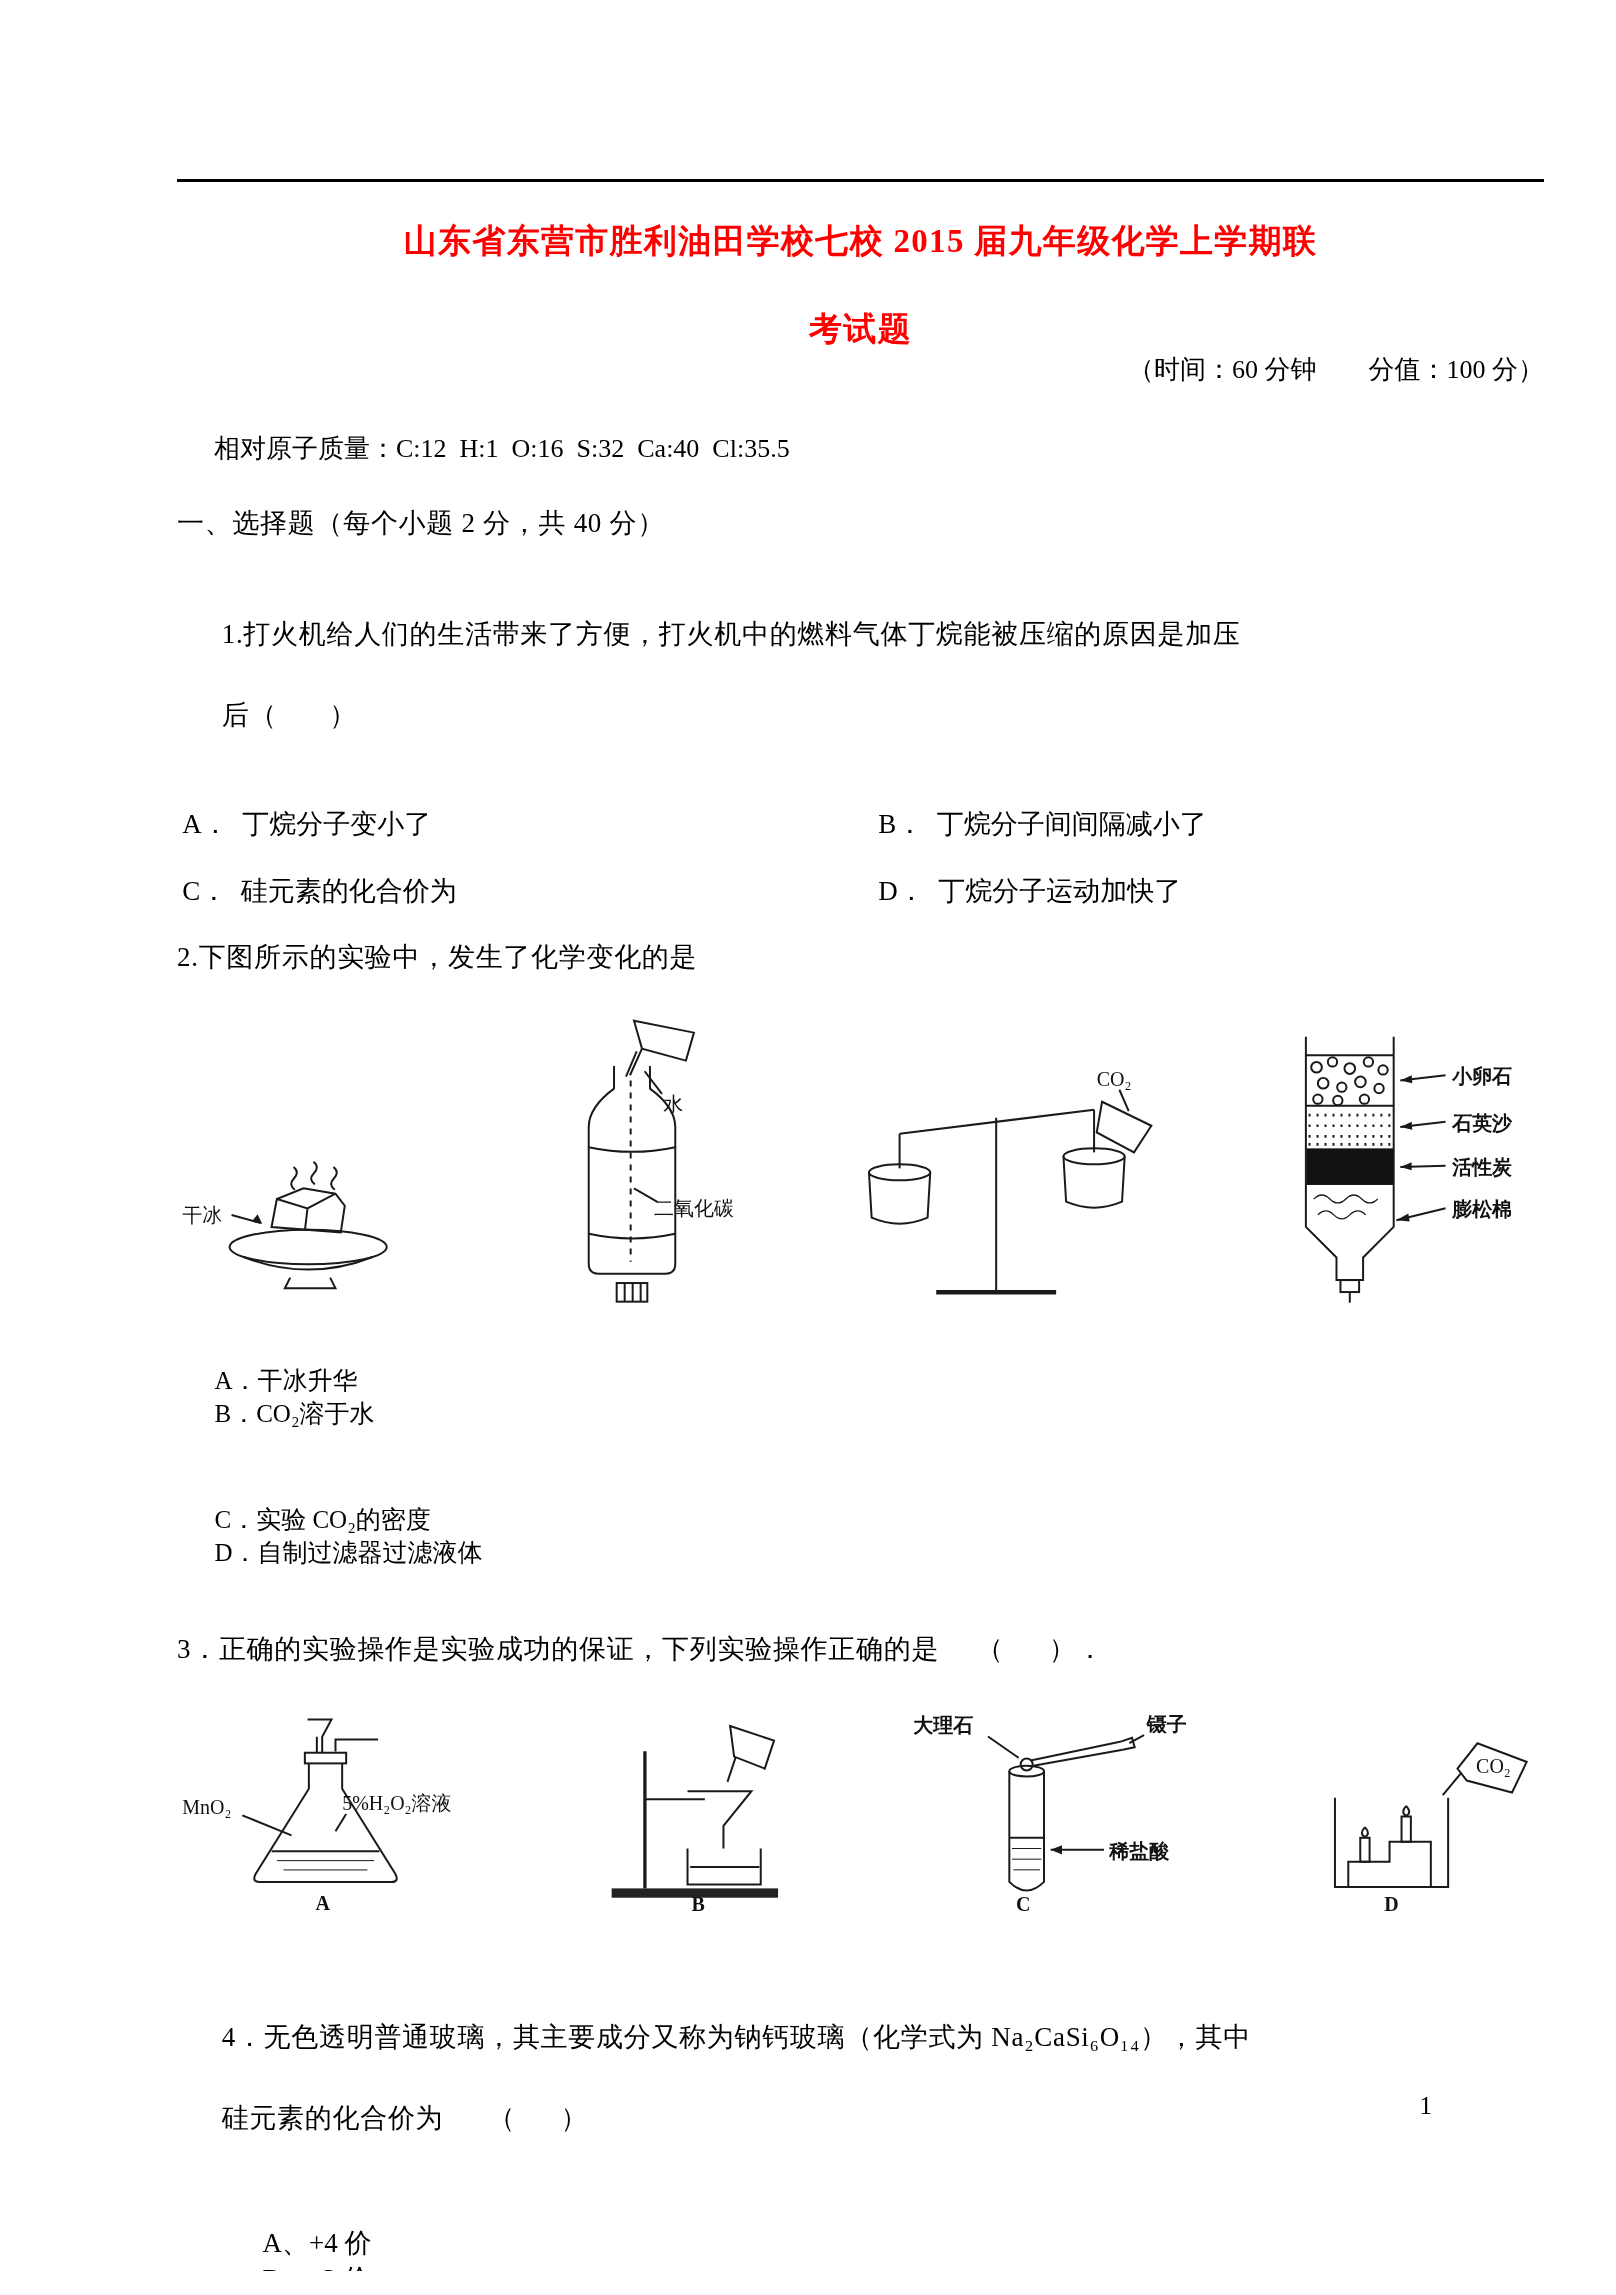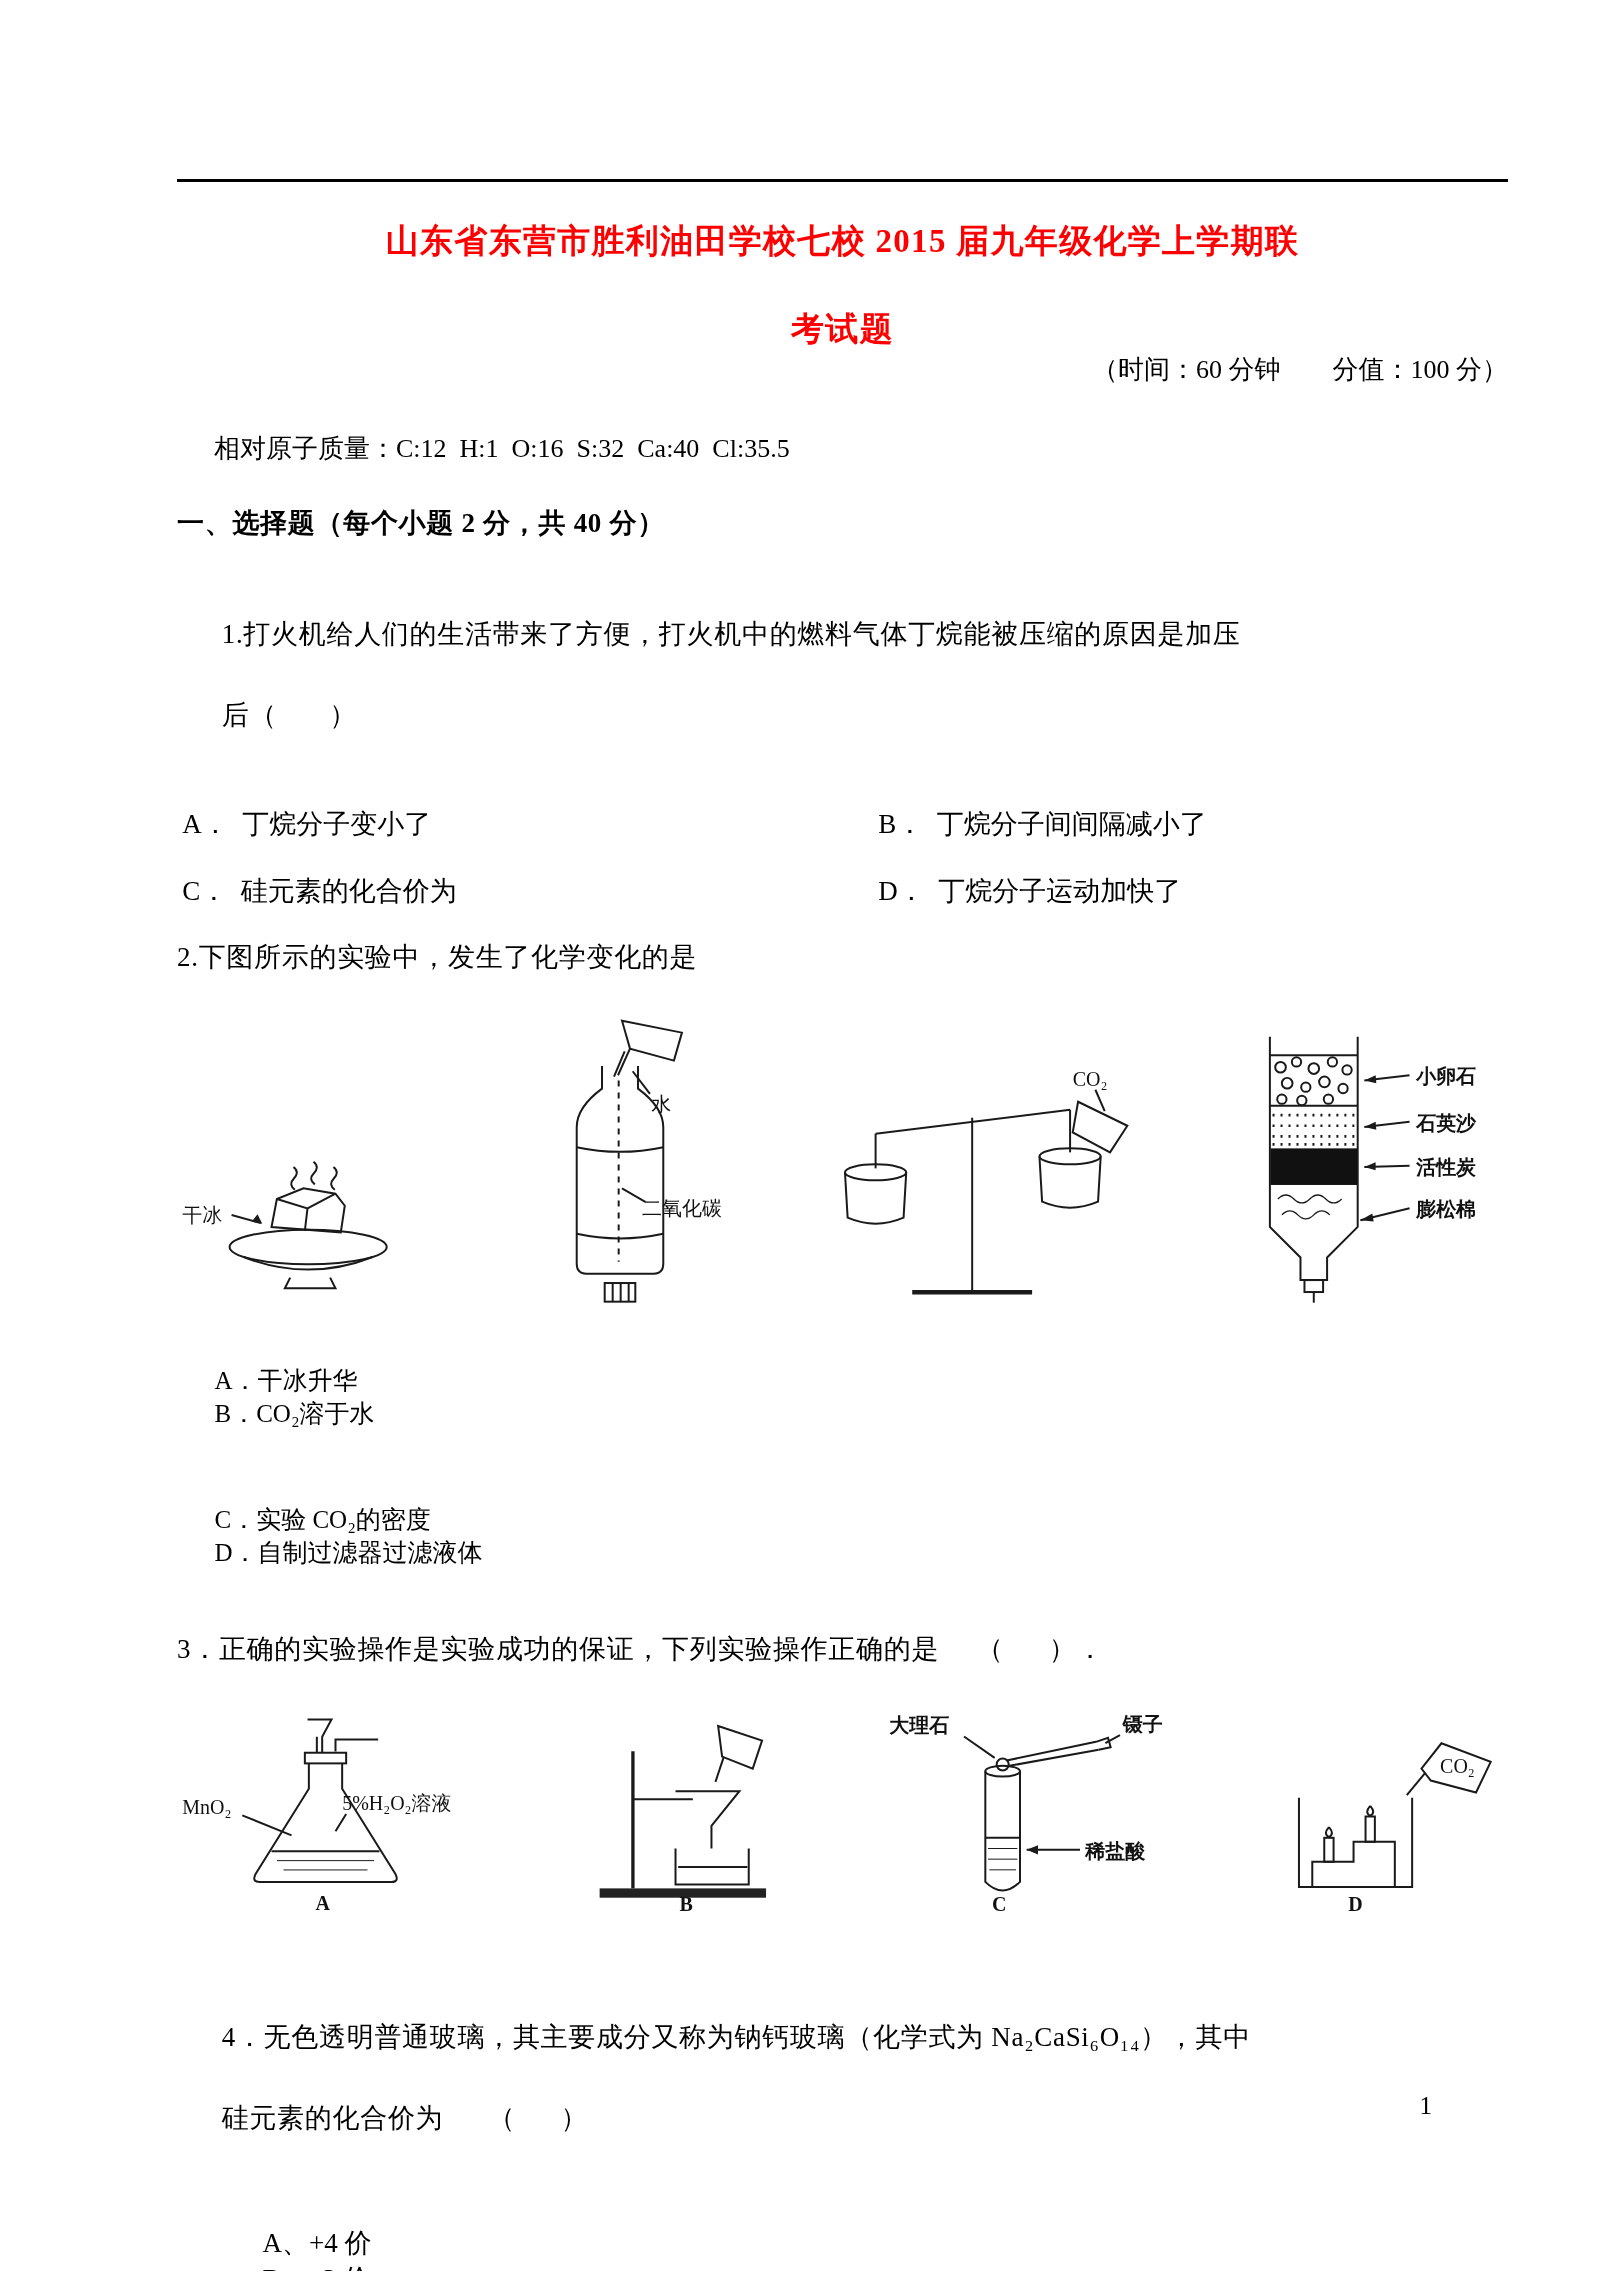--- a/index.html
+++ b/index.html
@@ -1,26 +1,26 @@
 <!DOCTYPE html>
 <html style="font-size:10.7px"><head>
 <meta charset="utf-8">
 <style>
   html,body{margin:0;padding:0}
   body{width:1616px;height:2295px;background:#fff;color:#000;
        font-family:"Liberation Serif","DejaVu Serif",serif}
   .page{position:relative;width:1616px;height:2271px;box-sizing:border-box;
-        padding:179px 108px 0 177px;overflow:hidden;background:#fff}
+        padding:179px 72px 0 177px;overflow:hidden;background:#fff}
   .rule{border-top:3.3px solid #000;height:0}
   .title{color:#fe0000;font-weight:bold;font-size:33px;text-align:center;letter-spacing:1.3px}
   .title-l1{margin-top:37px}
   .title-l2{margin-top:43px}
   .meta{font-size:26px;text-align:right;white-space:pre-wrap}
   .atomic{font-size:26px;margin-top:44px;padding-left:37px;white-space:pre-wrap}
-  .sect{font-size:27px;font-weight:bold;margin-top:39px;letter-spacing:0.7px}
+  .sect{font-size:27px;font-weight:normal;margin-top:39px;letter-spacing:0.7px}
   .stem{font-size:27px;line-height:1.5;margin-top:32px;white-space:pre-wrap;letter-spacing:0.7px}
   .stemline{white-space:pre-wrap}
   .opt-grid{display:grid;grid-template-columns:696px 1fr;font-size:27px;line-height:1.0;
             row-gap:40px;margin-top:35px;padding-left:5.3px;white-space:pre-wrap}
   .figrow{display:flex;align-items:flex-end;justify-content:space-between;margin-top:37px}
   svg{display:block}
   .figtext{font-size:30px;font-family:"Liberation Serif","DejaVu Serif",serif;fill:#111}
   .b{font-weight:bold}
   .q2opts{font-size:25px;margin-top:29px;white-space:pre-wrap}
   .q2opts .col1{display:inline-block;width:356px}

